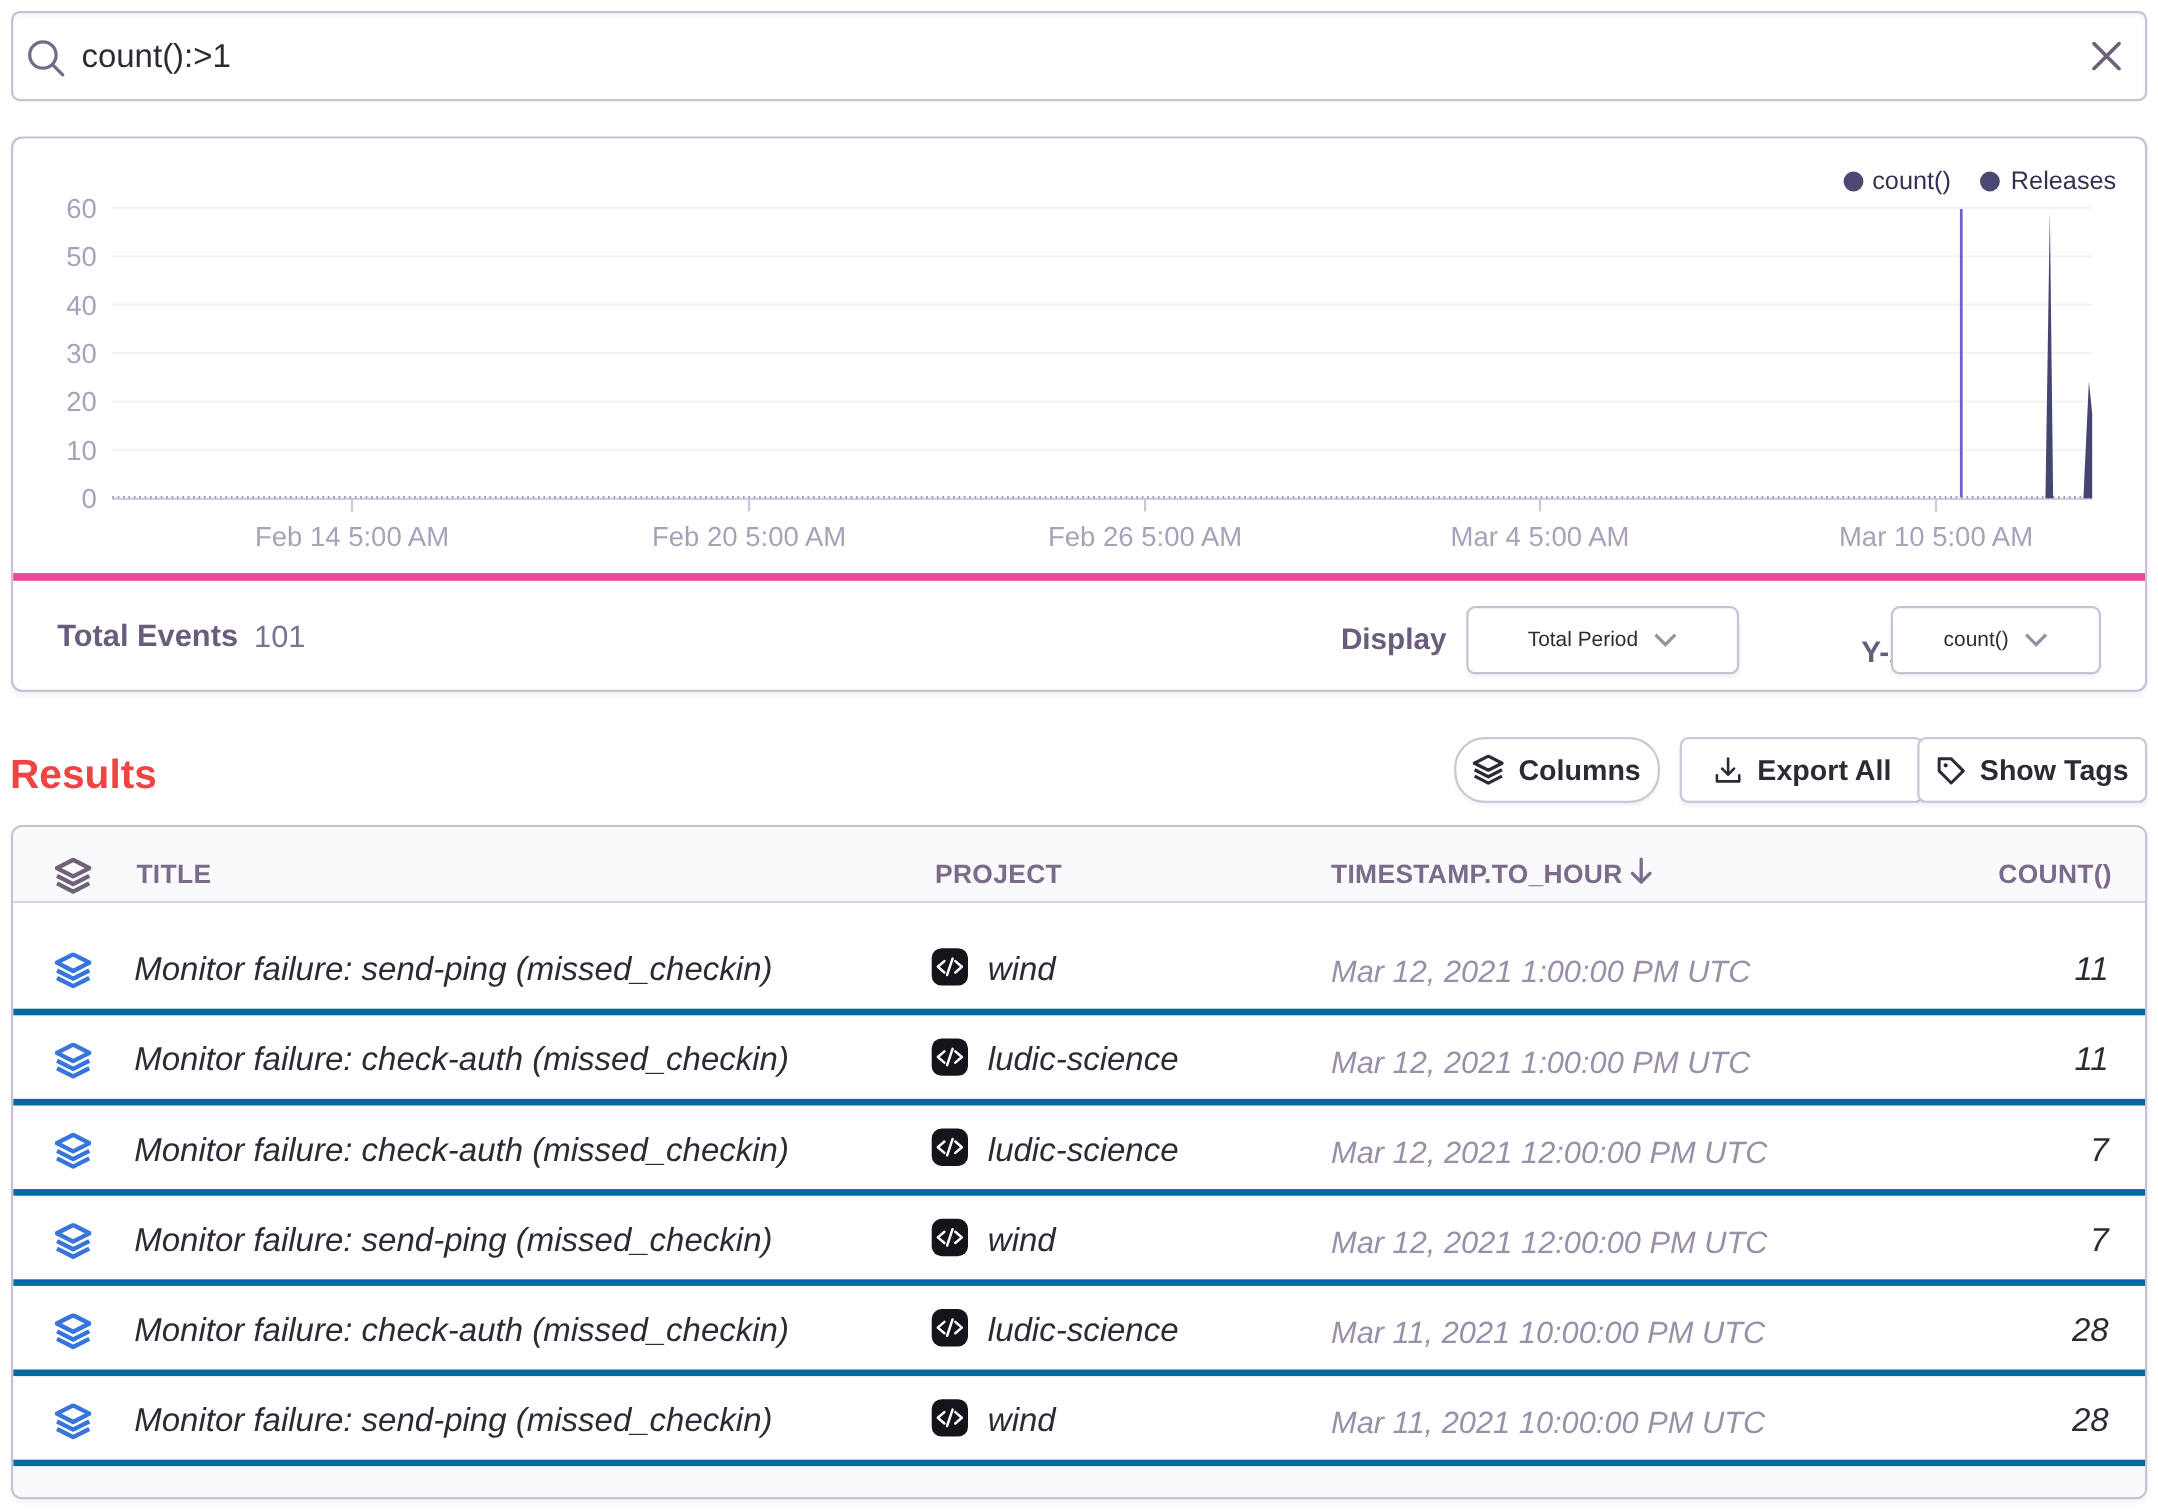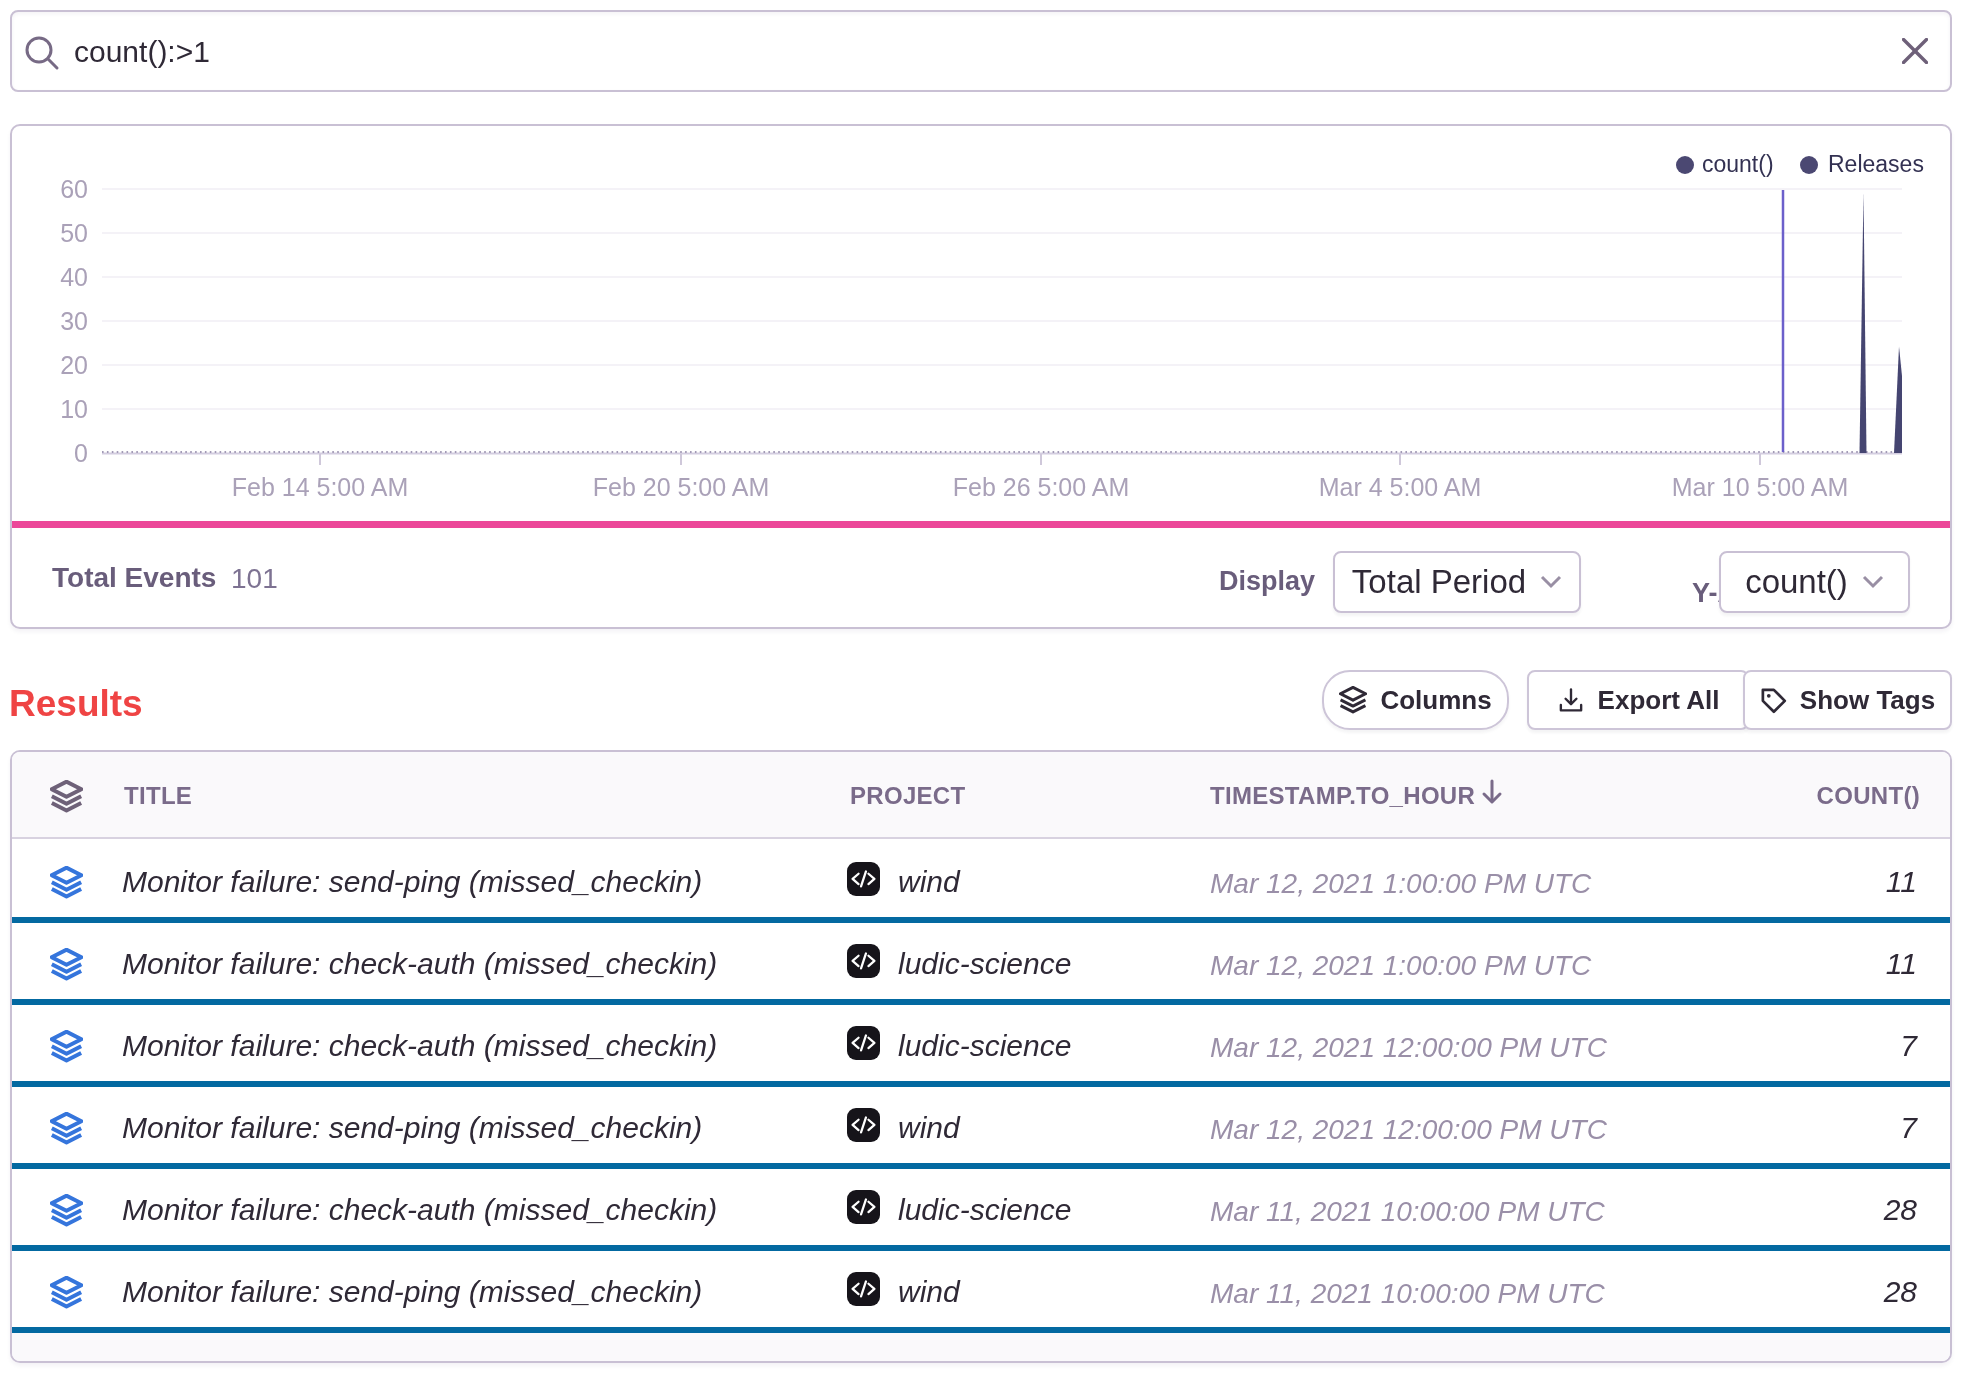--- a/index.html
+++ b/index.html
@@ -10,29 +10,29 @@
   
   #searchbar { left:10px; top:10px; width:1942px; height:82px; box-shadow:inset 0 2px 4px rgba(45,0,85,0.05); }
   #searchtext { left:62px; top:23px; font-size:30px; color:#2f2936; }
 
   
   #chartpanel { left:10px; top:124px; width:1942px; height:505px; border-radius:10px; }
   #chartfooter { position:absolute; left:0; top:395px; width:100%; height:108px; border-top:7px solid #ec4899; }
   .te-label { position:absolute; left:40px; top:34px; font-size:28px; font-weight:700; color:#695d7b; }
   .te-num { position:absolute; left:219px; top:35px; font-size:28px; color:#7d7292; }
   .ddlabel { position:absolute; top:38px; font-size:27px; font-weight:700; color:#695d7b; }
-  .ddbtn { position:absolute; top:23px; height:62px; background:#fff; border:2px solid #c9c0d4; border-radius:8px; font-size:33px; color:#2f2936; display:flex; align-items:center; justify-content:center; gap:14px; box-shadow:0 3px 3px rgba(43,34,51,0.05); }
+  .ddbtn { position:absolute; top:23px; height:62px; background:#fff; border:2px solid #c9c0d4; border-radius:8px; font-size:19px; color:#2f2936; display:flex; align-items:center; justify-content:center; gap:14px; box-shadow:0 3px 3px rgba(43,34,51,0.05); }
 
   
   #results-h { left:9px; top:683px; font-size:37px; font-weight:700; color:#ef4444; }
   .btn { position:absolute; top:670px; height:60px; background:#fff; border:2px solid #cdc5d8; border-radius:8px; display:flex; align-items:center; justify-content:center; gap:13px; font-size:26px; font-weight:700; color:#2f2936; box-shadow:0 3px 3px rgba(43,34,51,0.05); }
 
   
   #tablepanel { left:10px; top:750px; width:1942px; height:613px; border-radius:10px; overflow:hidden; }
-  #thead { position:absolute; left:0; top:0; width:100%; height:87px; background:#faf9fb; border-bottom:2px solid #d8d2e0;padding-left:18px; }
+  #thead { position:absolute; left:0; top:0; width:100%; height:69px; background:#faf9fb; border-bottom:2px solid #d8d2e0;padding-left:18px; }
   .hcell { position:absolute; top:30px; font-size:24px; font-weight:700; color:#7a6b8a; letter-spacing:0.3px; }
   .hcell.r { right:30px; }
   .row { position:absolute; left:0; width:100%; height:82px; border-bottom:6px solid #0369a1;font-style:italic; }
   .rtitle { position:absolute; left:110px; top:24px; font-size:30px; color:#2f2936; }
   .picon { position:absolute; left:835px; top:21px; width:33px; height:34px; background:#16141a; border-radius:9px; }
   .pname { position:absolute; left:886px; top:24px; font-size:30px; color:#2f2936; }
   .rtime { position:absolute; left:1198px; top:27px; font-size:28px; color:#9a8fa8; }
   .rcount { position:absolute; right:33px; top:24px; font-size:30px; color:#2f2936; text-align:right; }
   #tfoot { position:absolute; left:0; top:581px; width:100%; height:31px; background:#faf9fb; }
 </style>

